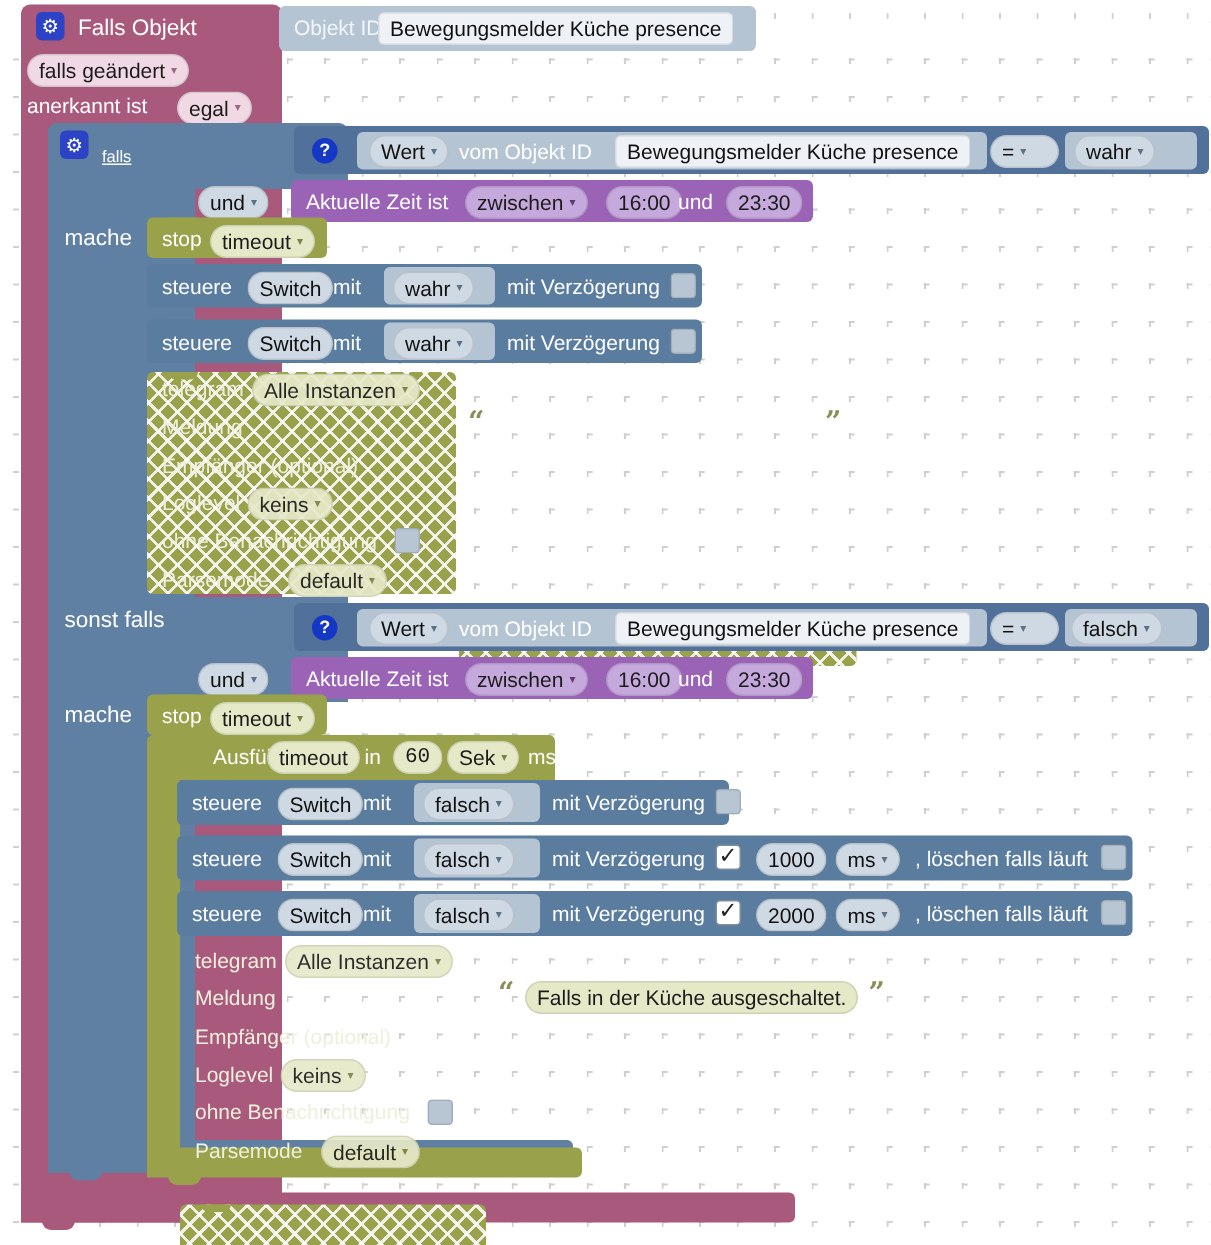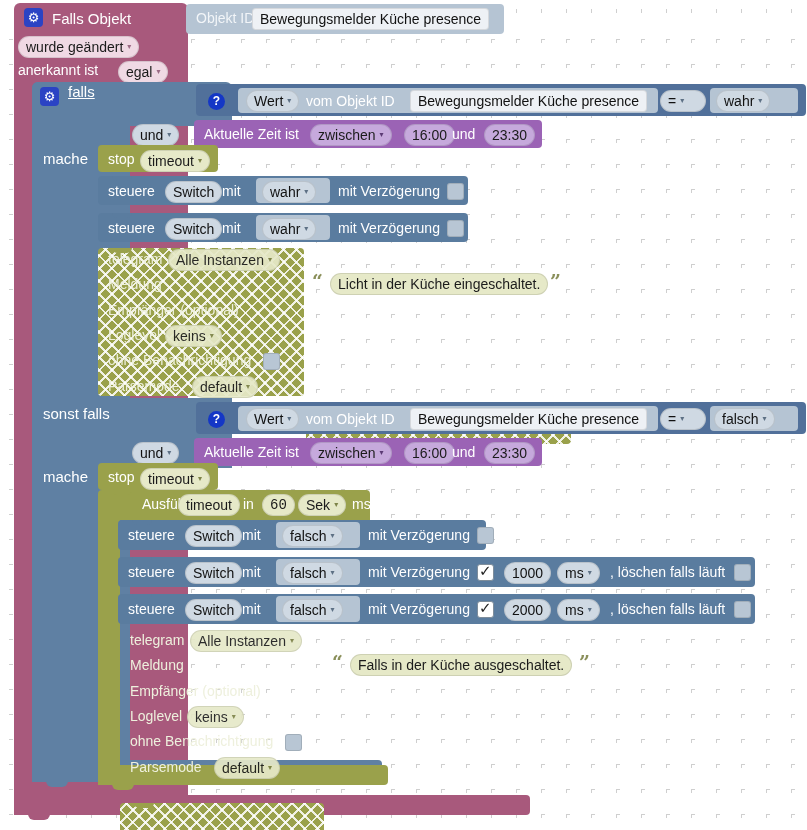--- a/index.html
+++ b/index.html
@@ -120,21 +120,21 @@
   <div class="blk c-mag" style="left:14px;top:795px;width:516px;height:20px;border-radius:0 4px 4px 0;"></div>
   <div class="blk c-mag" style="left:28px;top:813px;width:22px;height:7px;border-radius:0 0 6px 6px;"></div>
 
   <div class="blk" style="left:24px;top:8px;">
     <span class="gear-ico">⚙</span>
   </div>
   <div class="blk lbl" style="left:52px;top:11px;font-size:15px;">Falls Objekt</div>
 
   <div class="blk" style="left:18px;top:36px;">
     <span class="field mag">
-      <span>wurde geändert</span>
+      <span>falls geändert</span>
       <span class="caret">▾</span>
     </span>
   </div>
 
   <div class="blk lbl" style="left:18px;top:63px;text-align:right;">anerkannt ist</div>
   <div class="blk" style="left:118px;top:61px;">
     <span class="field mag">
       <span>egal</span>
       <span class="caret">▾</span>
     </span>
@@ -148,21 +148,21 @@
 
   <div class="blk c-blue" style="left:32px;top:82px;width:98px;height:700px;border-radius:6px 0 0 6px;"></div>
   <div class="blk c-blue" style="left:32px;top:82px;width:200px;height:44px;border-radius:6px 6px 0 0;"></div>
   <div class="blk c-blue" style="left:32px;top:398px;width:200px;height:70px;"></div>
   <div class="blk c-blue" style="left:32px;top:760px;width:350px;height:22px;border-radius:0 4px 4px 0;"></div>
   <div class="blk c-blue" style="left:46px;top:780px;width:22px;height:7px;border-radius:0 0 6px 6px;"></div>
 
   <div class="blk" style="left:40px;top:87px;">
     <span class="gear-ico">⚙</span>
   </div>
-  <div class="blk lbl" style="left:68px;top:84px;font-size:15px;text-decoration:underline;">falls</div>
+  <div class="blk lbl" style="left:68px;top:100px;font-size:11px;text-decoration:underline;">falls</div>
 
   <div class="blk lbl" style="left:43px;top:151px;font-size:15px;">mache</div>
 
   <div class="blk lbl" style="left:43px;top:406px;font-size:15px;">sonst falls</div>
   <div class="blk lbl" style="left:43px;top:469px;font-size:15px;">mache</div>
 
   <div class="blk c-deepblue" style="left:196px;top:84px;width:610px;height:32px;border-radius:4px;"></div>
   <div class="blk" style="left:208px;top:91px;">
     <span class="help-ico">?</span>
   </div>
@@ -272,23 +272,20 @@
     <span class="field olv" style="opacity:.92;">
       <span>Alle Instanzen</span>
       <span class="caret">▾</span>
     </span>
   </div>
   <div class="blk lbl dim" style="left:108px;top:277px;">Meldung</div>
   <div class="blk c-olive hatched" style="left:306px;top:270px;width:265px;height:26px;border-radius:4px;"></div>
   <div class="blk" style="left:312px;top:272px;">
     <span class="quote">“</span>
   </div>
-  <div class="blk" style="left:330px;top:273px;">
-    <span class="field olv">Licht in der Küche eingeschaltet.</span>
-  </div>
   <div class="blk" style="left:550px;top:272px;">
     <span class="quote">”</span>
   </div>
   <div class="blk lbl dim" style="left:108px;top:303px;">Empfänger (optional)</div>
   <div class="blk lbl dim" style="left:108px;top:328px;">Loglevel</div>
   <div class="blk" style="left:165px;top:325px;">
     <span class="field olv" style="opacity:.92;">
       <span>keins</span>
       <span class="caret">▾</span>
     </span>

